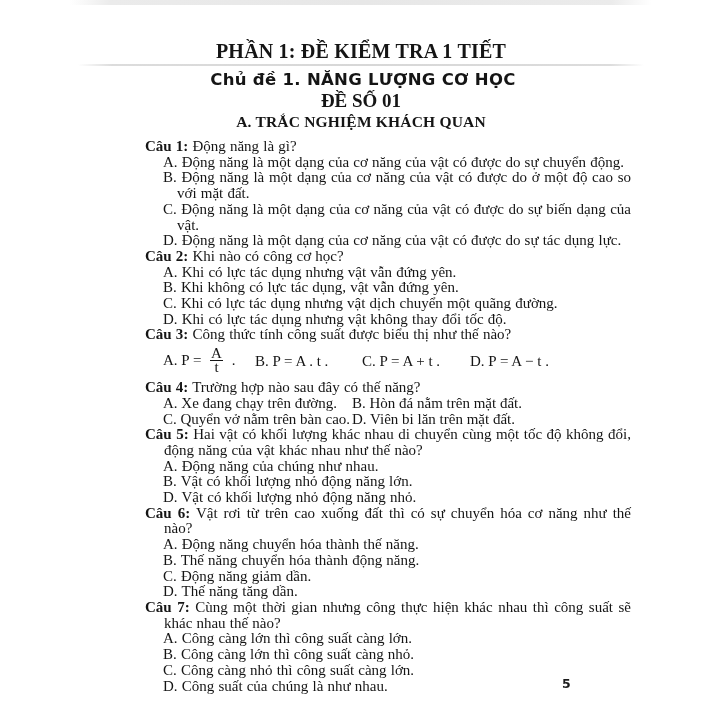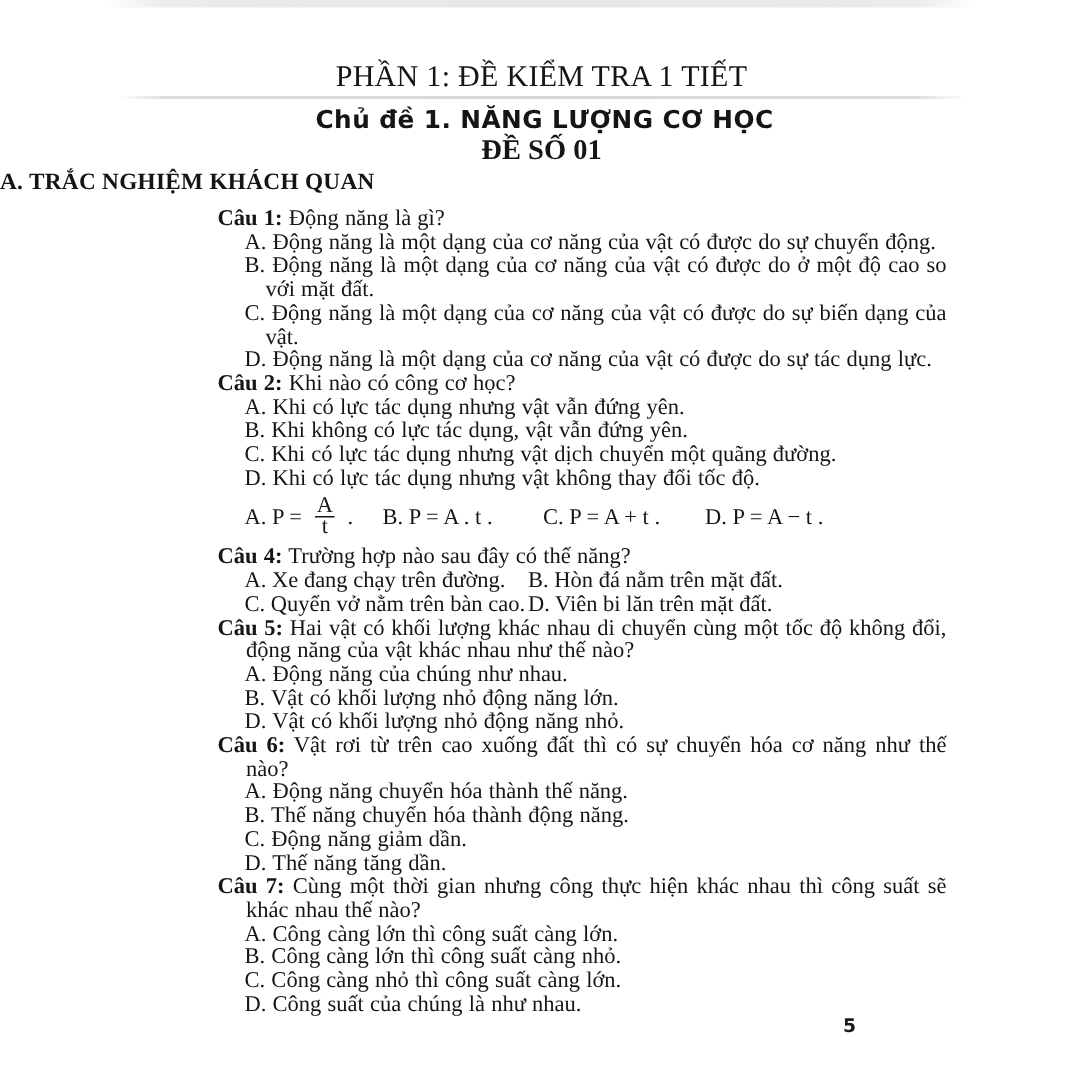--- a/index.html
+++ b/index.html
@@ -13,39 +13,39 @@
 
   
   .top-strip{
     position:absolute;top:0;left:70px;width:582px;height:5px;
     background:linear-gradient(to right, rgba(236,236,236,0), #ebebeb 7%, #e7e7e7 50%, #ebebeb 93%, rgba(236,236,236,0));
   }
 
   
   .part-title{
     position:absolute;top:40px;left:0;width:722px;margin:0;
-    text-align:center;font-size:20px;line-height:22px;font-weight:normal;letter-spacing:.2px;
+    text-align:center;font-size:20px;line-height:22px;font-weight:bold;letter-spacing:.2px;
   }
   .title-rule{
     position:absolute;top:64px;left:78px;width:566px;height:2px;
     background:linear-gradient(to right, rgba(221,221,221,0), #dcdcdc 6%, #d7d7d7 50%, #dcdcdc 94%, rgba(221,221,221,0));
   }
   .topic-title{
     position:absolute;top:67px;left:0;width:722px;margin:2px;
     text-align:center;
     font-family:"DejaVu Sans","Liberation Sans",sans-serif;
     font-size:16.5px;line-height:21px;font-weight:bold;letter-spacing:.3px;
   }
   .exam-number{
     position:absolute;top:91px;left:0;width:722px;margin:0;
     text-align:center;font-size:19px;line-height:19px;font-weight:bold;
   }
   .section-title{
     position:absolute;top:112px;left:0;width:722px;margin:0;
-    font-size:15.5px;line-height:19px;font-weight:bold;letter-spacing:.2px;font-family:Liberation Serif, serif;
+    text-align:center;font-size:15.5px;line-height:19px;font-weight:bold;letter-spacing:.2px;font-family:Liberation Serif, serif;
   }
 
   
   .questions{
     position:absolute;left:145px;top:139px;width:486px;
     font-size:15px;line-height:15.7px;
   }
   .question{margin:0;}
   .q-line{text-align:justify;padding-left:19px;text-indent:-19px;word-spacing:.4px;}
   .q-label{font-weight:bold;}
@@ -106,20 +106,21 @@
       <section class="question">
         <div class="q-line"><span class="q-label">Câu 2:</span><span class="q-body"> Khi nào có công cơ học?</span></div>
         <div class="options stacked">
           <div class="option"><span class="opt-label">A.</span><span class="opt-text"> Khi có lực tác dụng nhưng vật vẫn đứng yên.</span></div>
           <div class="option"><span class="opt-label">B.</span><span class="opt-text"> Khi không có lực tác dụng, vật vẫn đứng yên.</span></div>
           <div class="option"><span class="opt-label">C.</span><span class="opt-text"> Khi có lực tác dụng nhưng vật dịch chuyển một quãng đường.</span></div>
           <div class="option"><span class="opt-label">D.</span><span class="opt-text"> Khi có lực tác dụng nhưng vật không thay đổi tốc độ.</span></div>
         </div>
       </section>
       <section class="question">
+        <div class="q-line"><span class="q-label">Câu 3:</span><span class="q-body"> Công thức tính công suất được biểu thị như thế nào?</span></div>
         <div class="options formula">
           <div class="option"><span class="opt-label">A.</span><span class="f-pre"> P = </span><span class="frac">
               <span class="num">A</span>
               <span class="den">t</span>
             </span><span class="f-post"> .</span></div>
           <div class="option"><span class="opt-label">B.</span><span class="opt-text"> P = A . t .</span></div>
           <div class="option"><span class="opt-label">C.</span><span class="opt-text"> P = A + t .</span></div>
           <div class="option"><span class="opt-label">D.</span><span class="opt-text"> P = A − t .</span></div>
         </div>
       </section>

